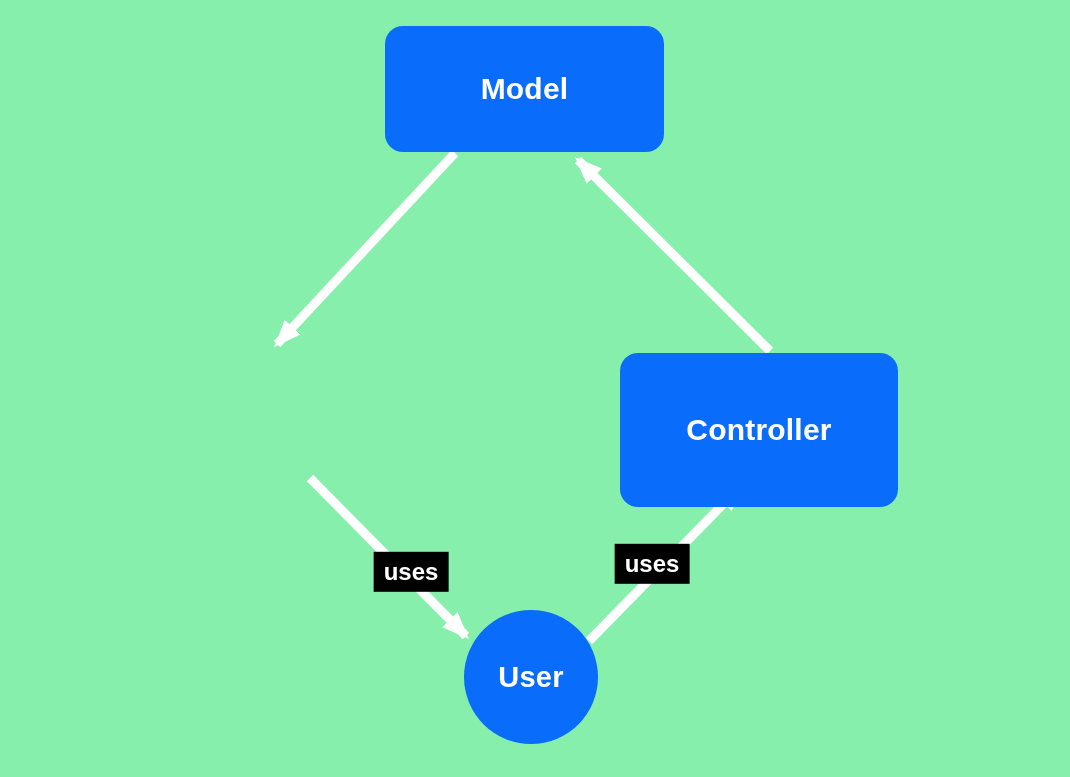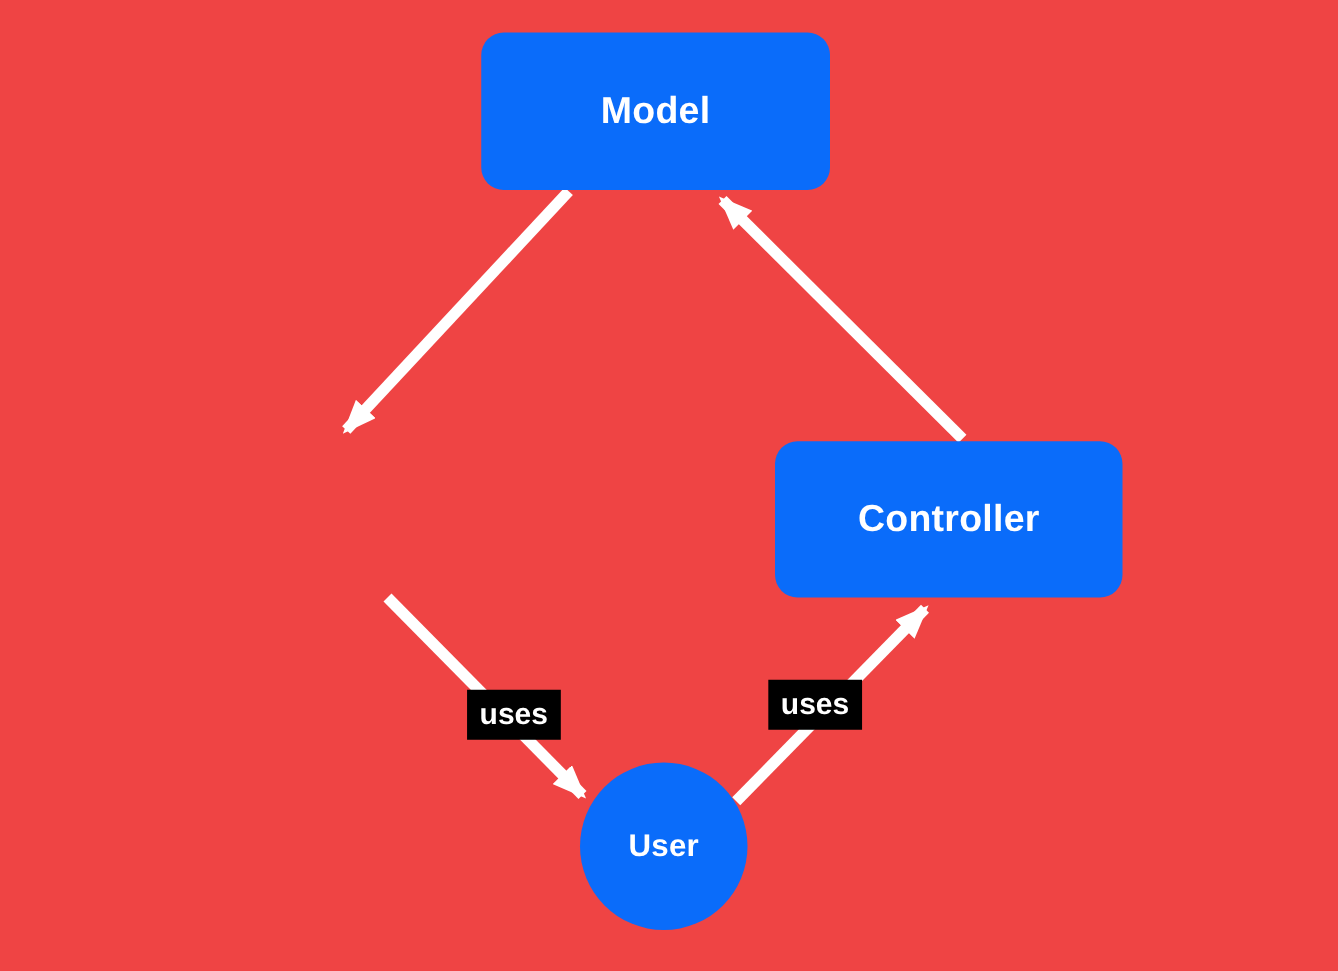--- a/index.html
+++ b/index.html
@@ -5,21 +5,21 @@
   html, body {
     margin: 0;
     padding: 0;
     background: #000000;
     font-family: "Liberation Sans", sans-serif;
   }
   .diagram {
     position: relative;
     width: 1070px;
     height: 777px;
-    background: #ef4444;
+    background: #86efac;
     overflow: hidden;
   }
   .edges-svg {
     position: absolute;
     left: 0;
     top: 0;
     width: 1070px;
     height: 777px;
   }
   .edge-line {
@@ -36,25 +36,25 @@
     justify-content: center;
     font-weight: bold;
     letter-spacing: 0.2px;
   }
   .node-rect {
     border-radius: 18px;
     font-size: 30px;
   }
   .node-circle {
     border-radius: 50%;
-    font-size: 25px;
+    font-size: 29px;
   }
   .node-model      { left: 385px; top: 26px;  width: 279px; height: 126px; }
   .node-view       { left: 171px; top: 352px; width: 279px; height: 124px; }
-  .node-controller { left: 620px; top: 353px; width: 278px; height: 125px; }
+  .node-controller { left: 620px; top: 353px; width: 278px; height: 154px; }
   .node-user       { left: 464px; top: 610px; width: 134px; height: 134px; }
   .edge-label {
     position: absolute;
     transform: translate(-50%, -50%);
     background: #000000;
     color: #ffffff;
     font-weight: bold;
     font-size: 24px;
     line-height: 1.35;
     text-align: center;

